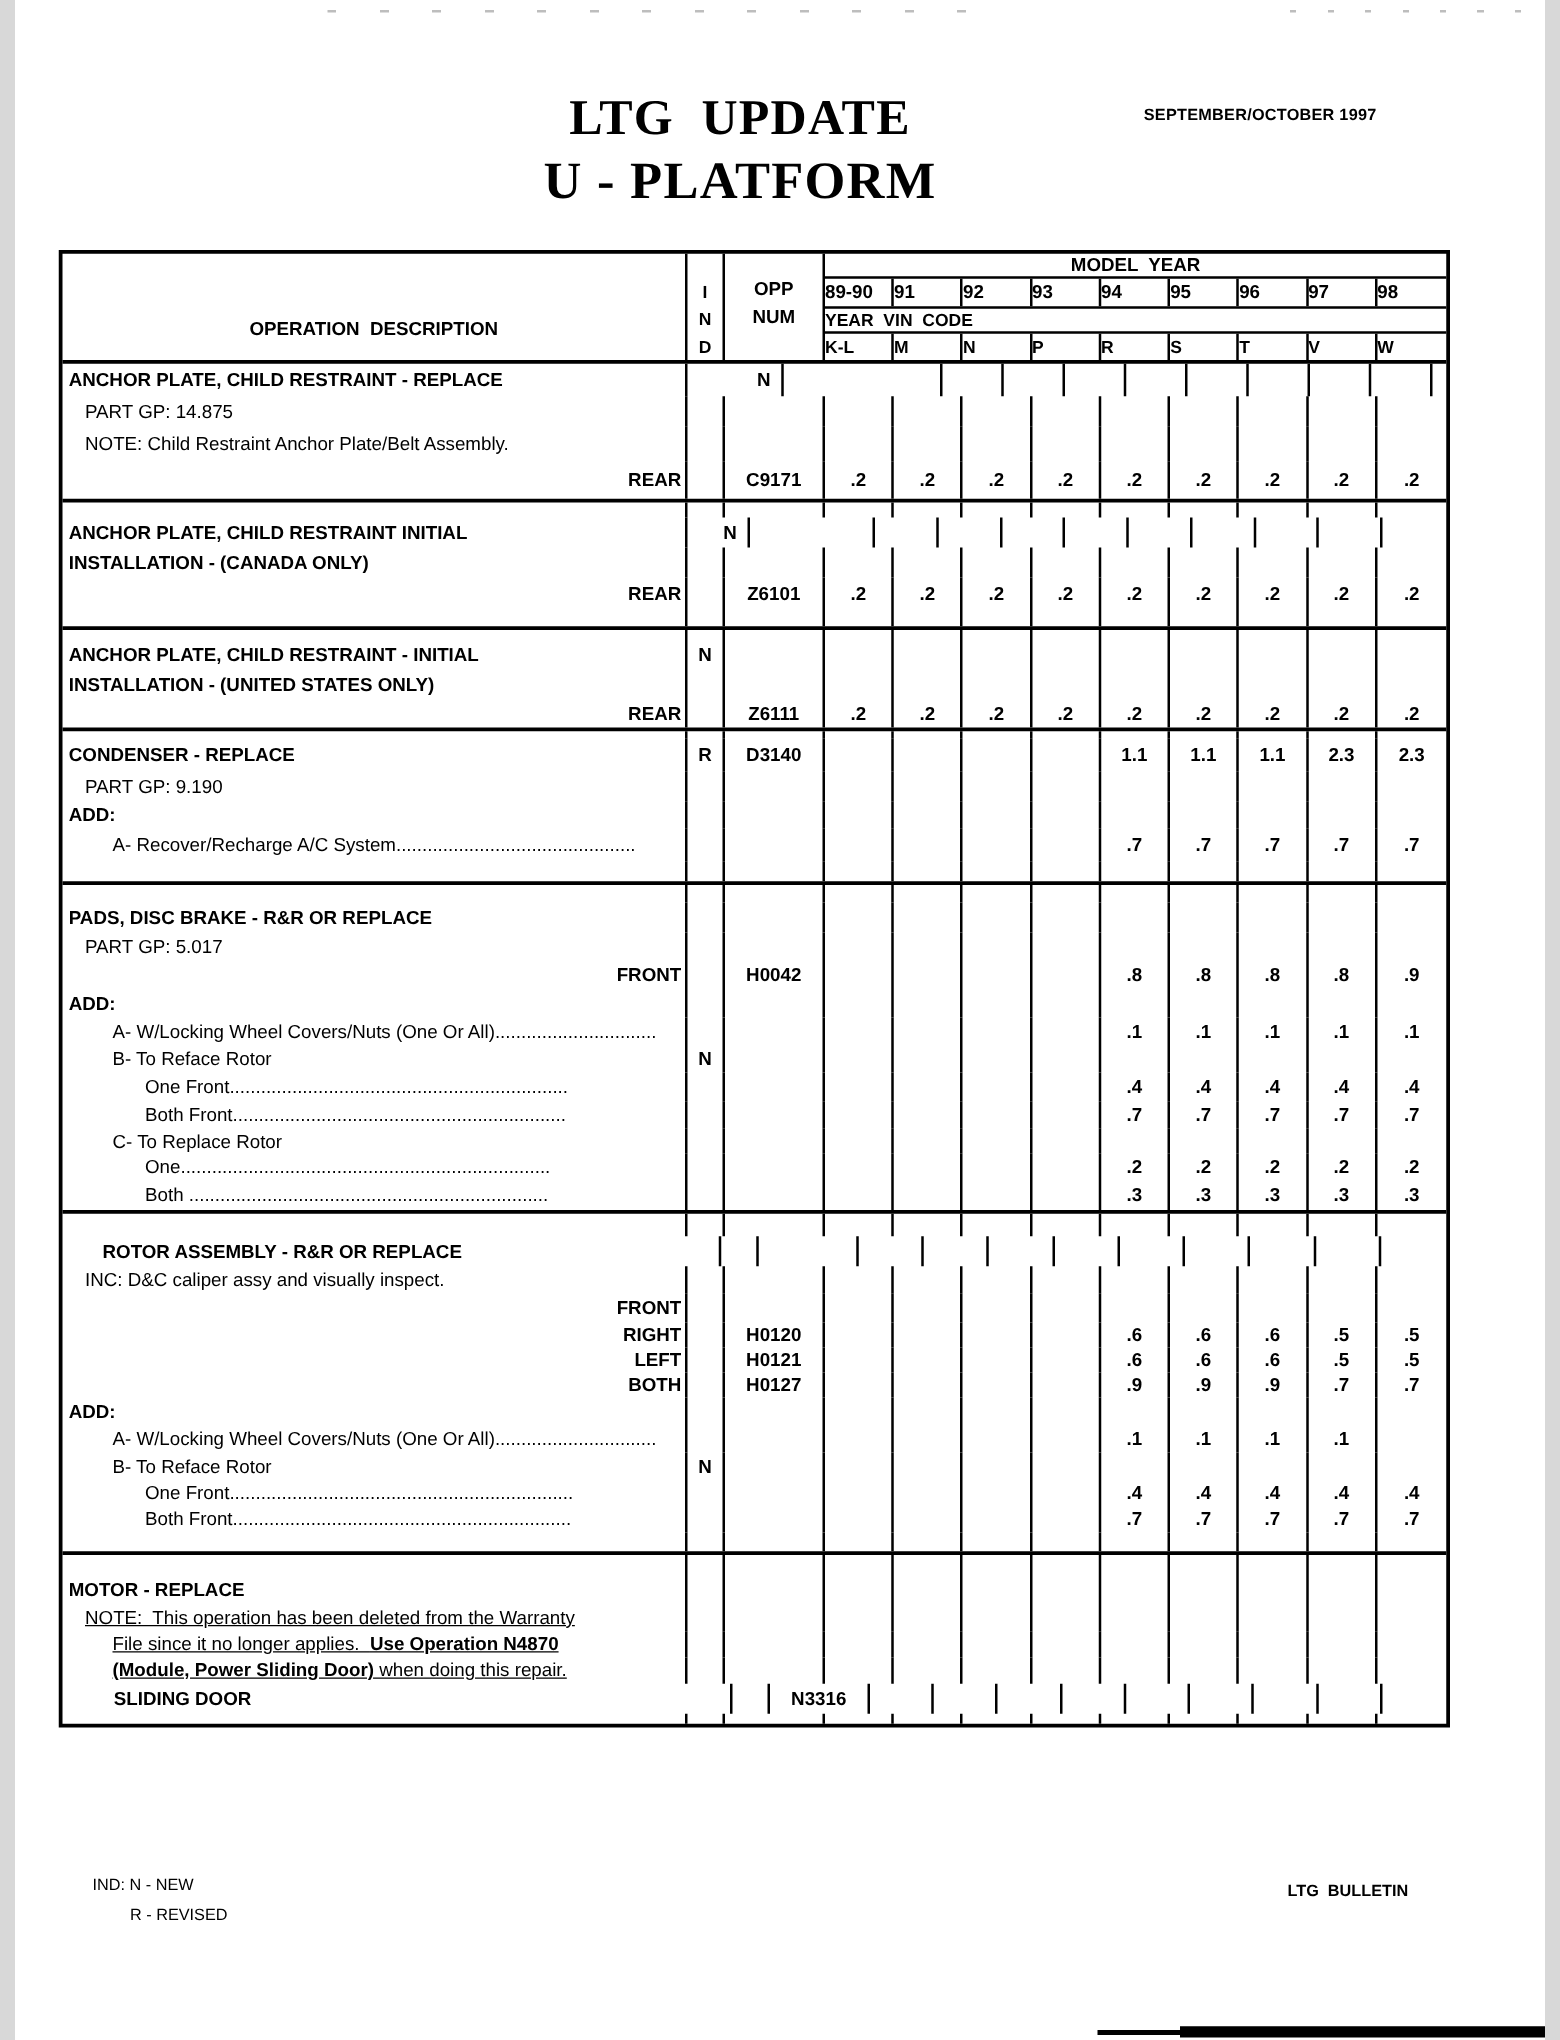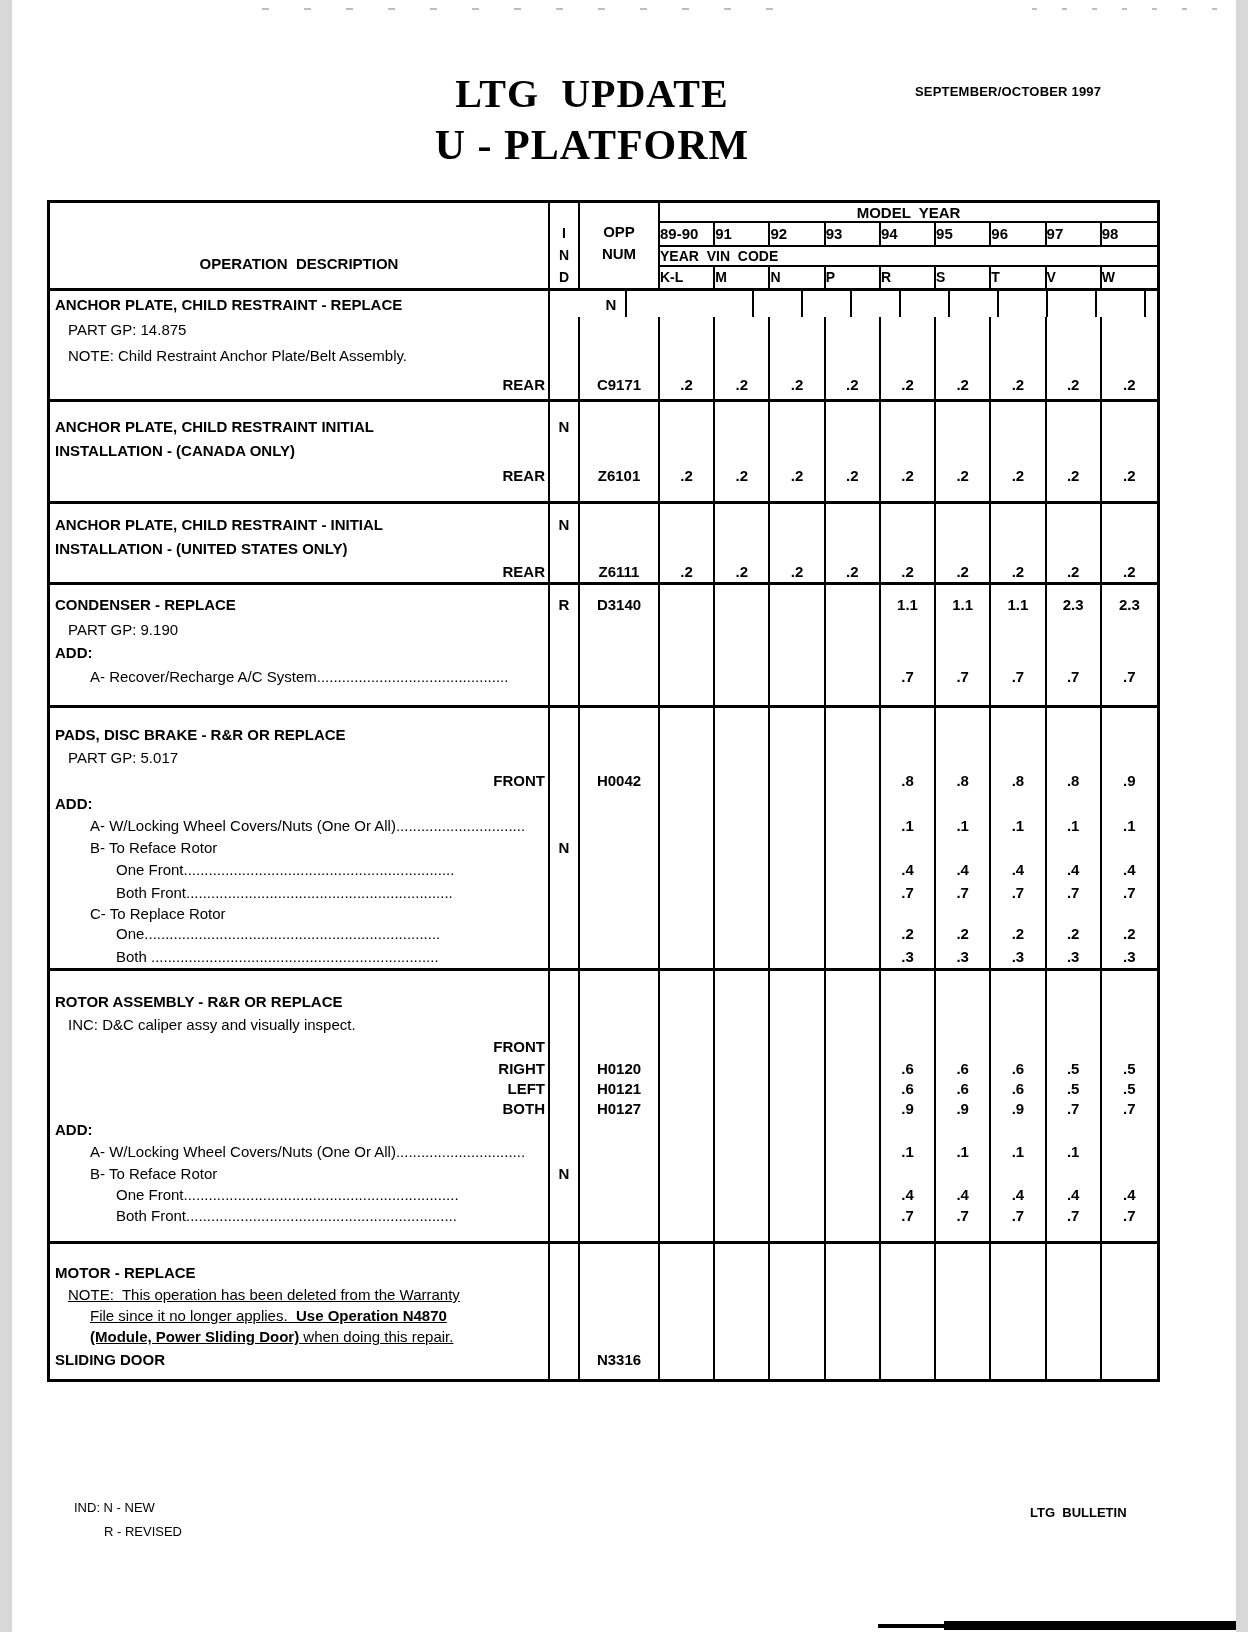--- a/index.html
+++ b/index.html
@@ -185,21 +185,21 @@
             <div class="cell valc"></div>
             <div class="cell valc"></div>
             <div class="cell valc"></div>
             <div class="cell valc"></div>
             <div class="cell valc"></div>
             <div class="cell valc"></div>
             <div class="cell valc"></div>
             <div class="cell valc"></div>
             <div class="cell valc last"></div>
           </div>
-          <div class="line" style="height: 24px;">
+          <div class="line" style="height: 24px; gap: 20px;">
             <div class="cell desc"><span class="txt bold ind0">ANCHOR PLATE, CHILD RESTRAINT INITIAL</span></div>
             <div class="cell indc">N</div>
             <div class="cell oppc"></div>
             <div class="cell valc"></div>
             <div class="cell valc"></div>
             <div class="cell valc"></div>
             <div class="cell valc"></div>
             <div class="cell valc"></div>
             <div class="cell valc"></div>
             <div class="cell valc"></div>
@@ -571,21 +571,21 @@
             <div class="cell valc"></div>
             <div class="cell valc"></div>
             <div class="cell valc"></div>
             <div class="cell valc"></div>
             <div class="cell valc"></div>
             <div class="cell valc"></div>
             <div class="cell valc"></div>
             <div class="cell valc"></div>
             <div class="cell valc last"></div>
           </div>
-          <div class="line" style="height: 24px;">
+          <div class="line" style="height: 24px; padding-left: 27px;">
             <div class="cell desc"><span class="txt bold ind0">ROTOR ASSEMBLY - R&amp;R OR REPLACE</span></div>
             <div class="cell indc"></div>
             <div class="cell oppc"></div>
             <div class="cell valc"></div>
             <div class="cell valc"></div>
             <div class="cell valc"></div>
             <div class="cell valc"></div>
             <div class="cell valc"></div>
             <div class="cell valc"></div>
             <div class="cell valc"></div>
@@ -811,21 +811,21 @@
             <div class="cell valc"></div>
             <div class="cell valc"></div>
             <div class="cell valc"></div>
             <div class="cell valc"></div>
             <div class="cell valc"></div>
             <div class="cell valc"></div>
             <div class="cell valc"></div>
             <div class="cell valc"></div>
             <div class="cell valc last"></div>
           </div>
-          <div class="line" style="height: 24px;">
+          <div class="line" style="height: 24px; padding-left: 36px;">
             <div class="cell desc"><span class="txt bold ind0">SLIDING DOOR</span></div>
             <div class="cell indc"></div>
             <div class="cell oppc">N3316</div>
             <div class="cell valc"></div>
             <div class="cell valc"></div>
             <div class="cell valc"></div>
             <div class="cell valc"></div>
             <div class="cell valc"></div>
             <div class="cell valc"></div>
             <div class="cell valc"></div>

